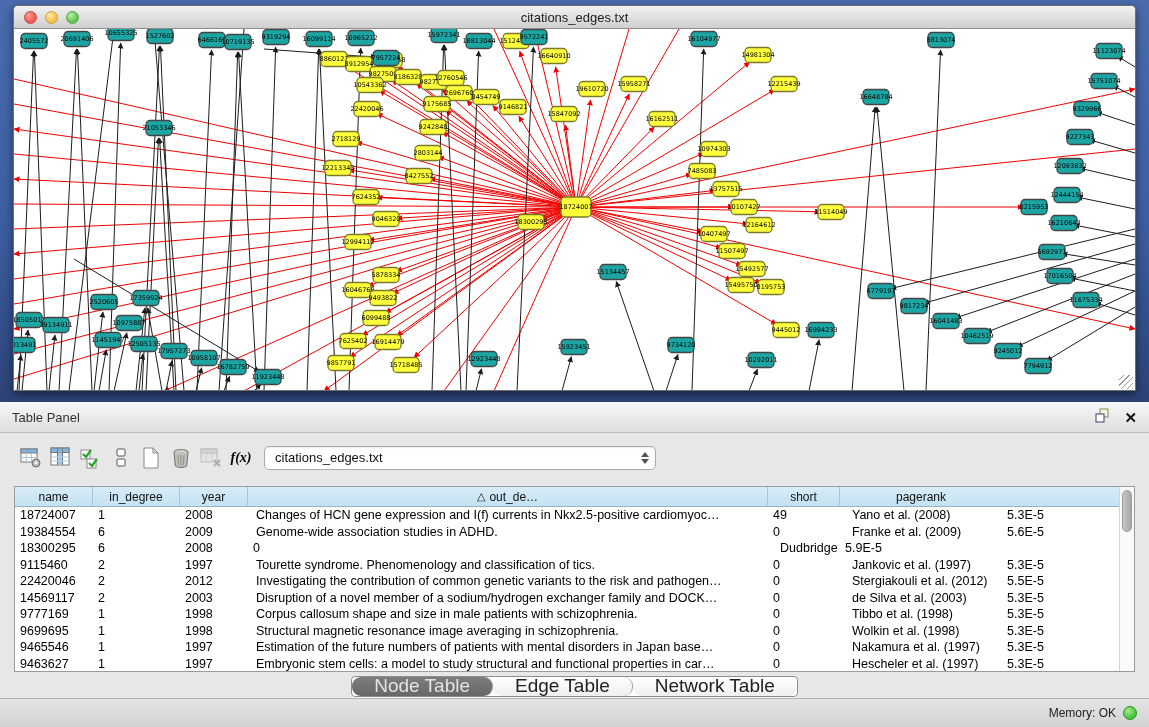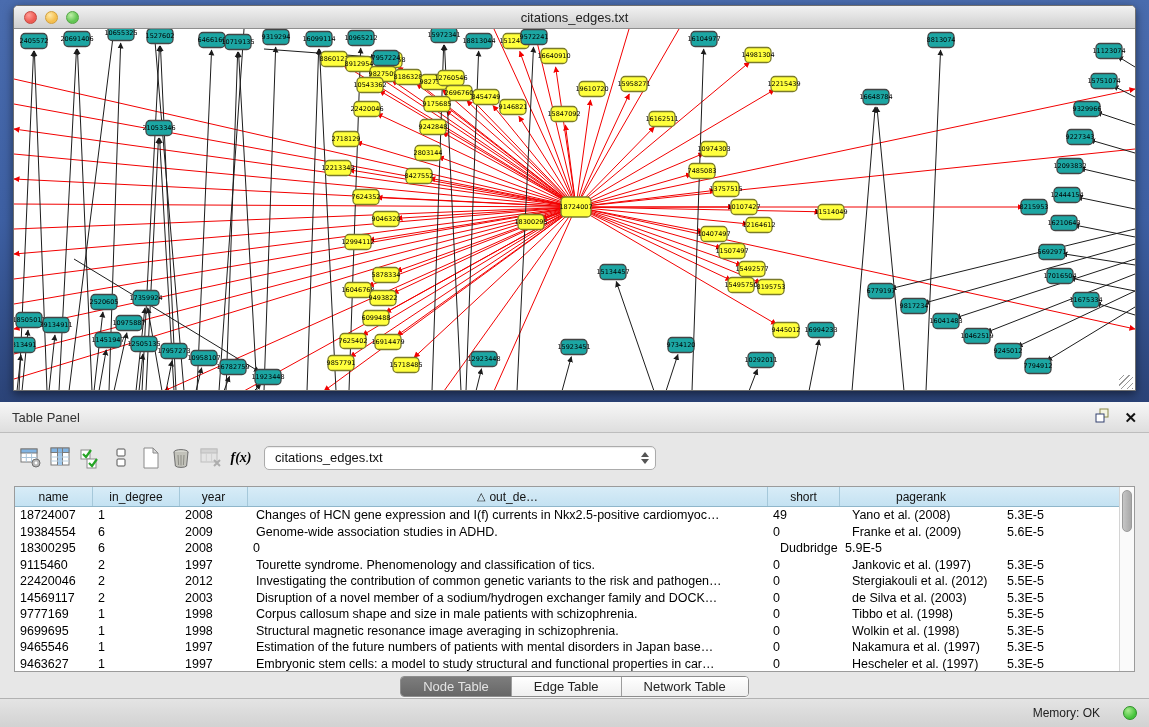--- a/index.html
+++ b/index.html
@@ -61,29 +61,29 @@
   .trow .td { padding-left:5px; white-space:nowrap; overflow:hidden; }
   .trow .td.c-title { padding-left:8px; }
   .trow .td.c-short { padding-left:12px; }
   .vscroll { width:15px; background:#fafafa; border-left:1px solid #d4d4d4; position:relative; }
   .vthumb { position:absolute; left:2px; top:3px; width:10px; height:42px;
     background:linear-gradient(90deg,#c6c6c6,#a8a8a8); border-radius:6px; border:1px solid #9a9a9a; }
 
   .tabs-row { height:28px; display:flex; align-items:center; justify-content:center; }
   .seg { display:flex; height:21px; border:1px solid #8d8d8d; border-radius:4px;
     overflow:hidden; background:#fff; box-shadow:0 1px 1px rgba(255,255,255,.7); }
-  .seg .segbtn { padding:0 22px; display:flex; align-items:center; font-size:13px;
+  .seg .segbtn { padding:0 22px; display:flex; align-items:center; font-size:19px;
     color:#222; background:linear-gradient(180deg,#ffffff,#efefef);
-    border-right:1px solid #9d9d9d; }
+    border-right:1px solid #9d9d9d;border-radius:9px; }
   .seg .segbtn:last-child { border-right:none; }
   .seg .segbtn.active { background:linear-gradient(180deg,#7d7d7d,#676767); color:#e3e3e3; }
 
   .statusbar { position:absolute; left:0; bottom:0; width:1149px; height:29px;
     background:linear-gradient(180deg,#e4e4e4,#d2d2d2); border-top:1px solid #b2b2b2;
-    display:flex; align-items:center; justify-content:flex-end; padding:0 12px; gap:23px; }
+    display:flex; align-items:center; justify-content:flex-end; padding:0 12px; gap:7px; }
   .statusbar .mem { font-size:12px; color:#222; }
   .memdot { width:14px; height:14px; border-radius:50%;
     background:radial-gradient(circle at 35% 30%,#a9eb8f,#46c43c 65%); border:1px solid #2d8f27; }
 
   svg text.nlabel { font-family:"DejaVu Sans", sans-serif; font-size:6.5px; fill:#000; }
 </style>
 </head>
 <body>
 
 <div class="desktop">

